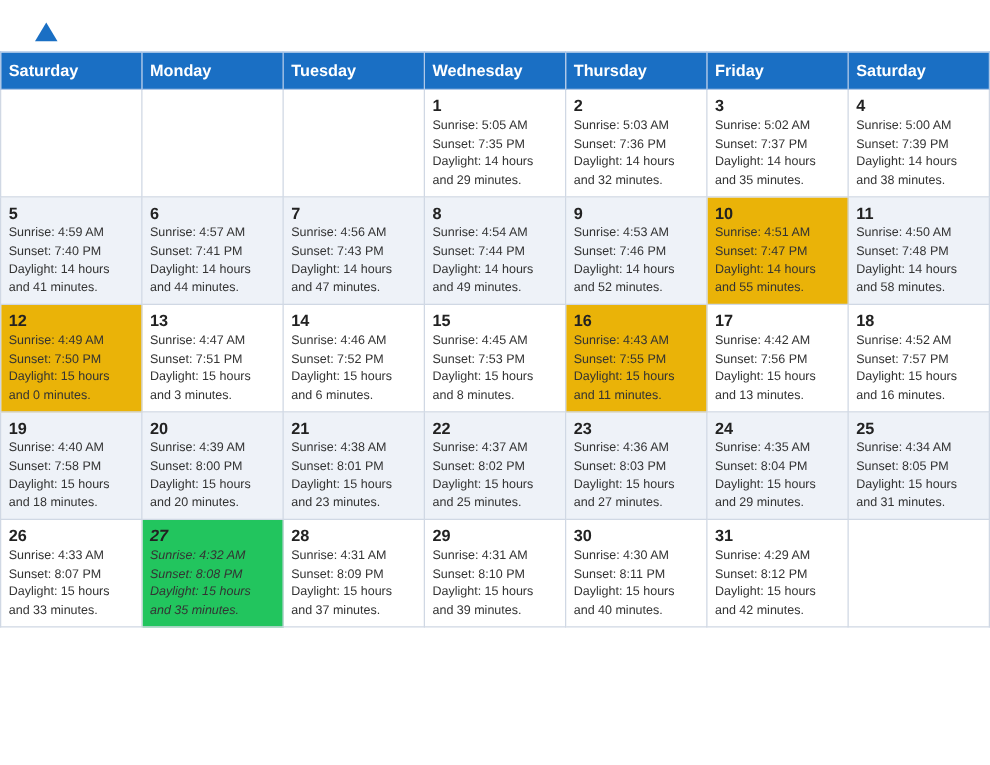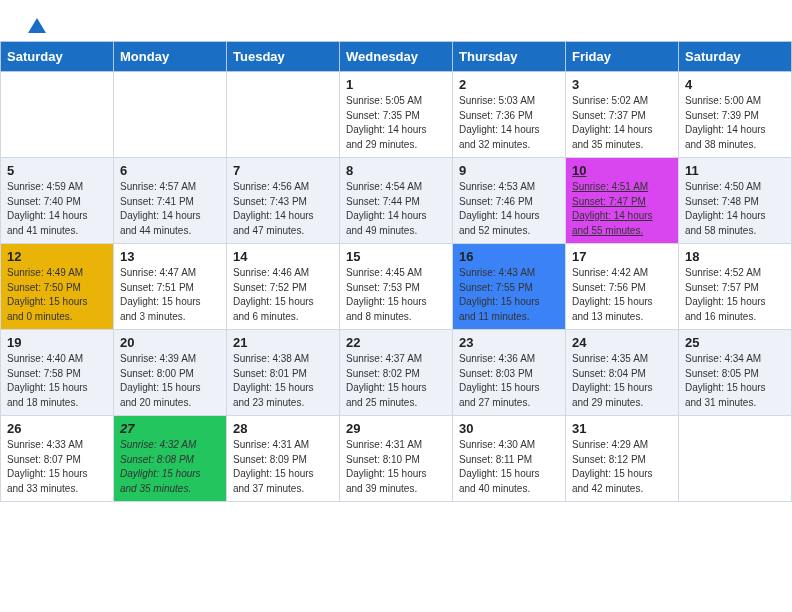--- a/index.html
+++ b/index.html
@@ -185,21 +185,21 @@
 Daylight: 14 hours
 and 49 minutes.</div>
         </td>
         <td style="background: rgb(238, 242, 248);">
           <span class="day-num">9</span>
           <div class="day-info" style="white-space: pre-line;">Sunrise: 4:53 AM
 Sunset: 7:46 PM
 Daylight: 14 hours
 and 52 minutes.</div>
         </td>
-        <td style="background: #d946ef; text-decoration: underline;">
+        <td style="background: #eab308;">
           <span class="day-num">10</span>
           <div class="day-info" style="white-space: pre-line;">Sunrise: 4:51 AM
 Sunset: 7:47 PM
 Daylight: 14 hours
 and 55 minutes.</div>
         </td>
         <td style="background: rgb(238, 242, 248);">
           <span class="day-num">11</span>
           <div class="day-info" style="white-space: pre-line;">Sunrise: 4:50 AM
 Sunset: 7:48 PM
@@ -229,21 +229,21 @@
 Daylight: 15 hours
 and 6 minutes.</div>
         </td>
         <td style="background: rgb(255, 255, 255);">
           <span class="day-num">15</span>
           <div class="day-info" style="white-space: pre-line;">Sunrise: 4:45 AM
 Sunset: 7:53 PM
 Daylight: 15 hours
 and 8 minutes.</div>
         </td>
-        <td style="background: #3b82f6;">
+        <td style="background: #eab308;">
           <span class="day-num">16</span>
           <div class="day-info" style="white-space: pre-line;">Sunrise: 4:43 AM
 Sunset: 7:55 PM
 Daylight: 15 hours
 and 11 minutes.</div>
         </td>
         <td style="background: rgb(255, 255, 255);">
           <span class="day-num">17</span>
           <div class="day-info" style="white-space: pre-line;">Sunrise: 4:42 AM
 Sunset: 7:56 PM

